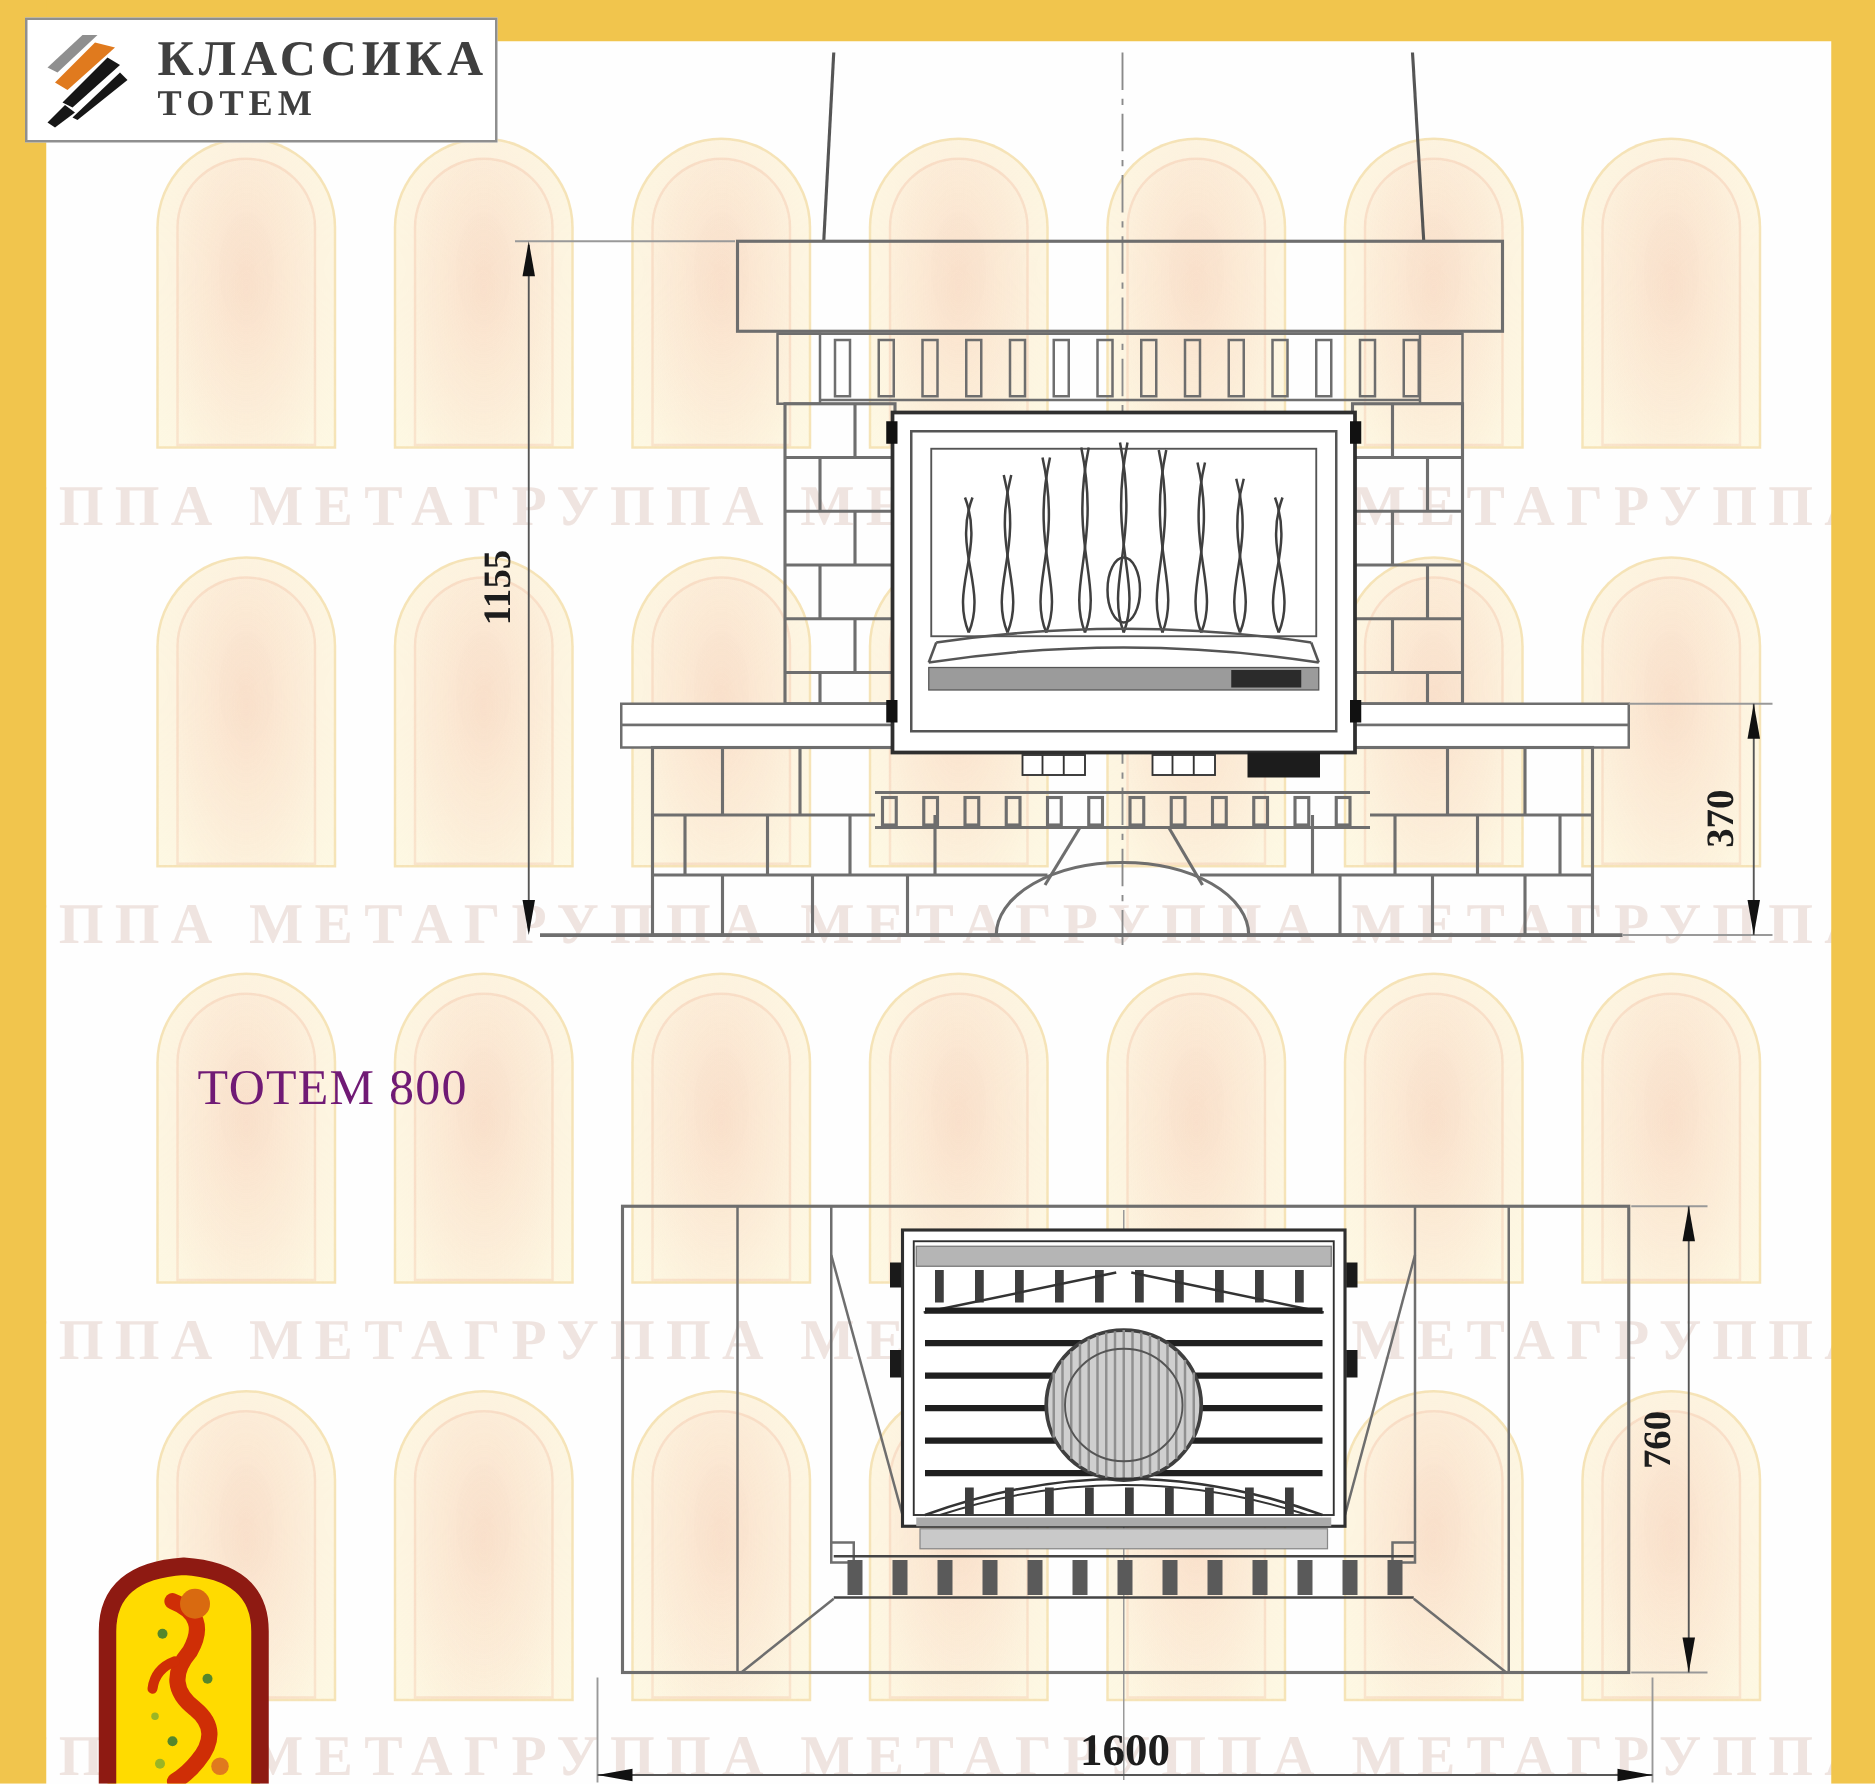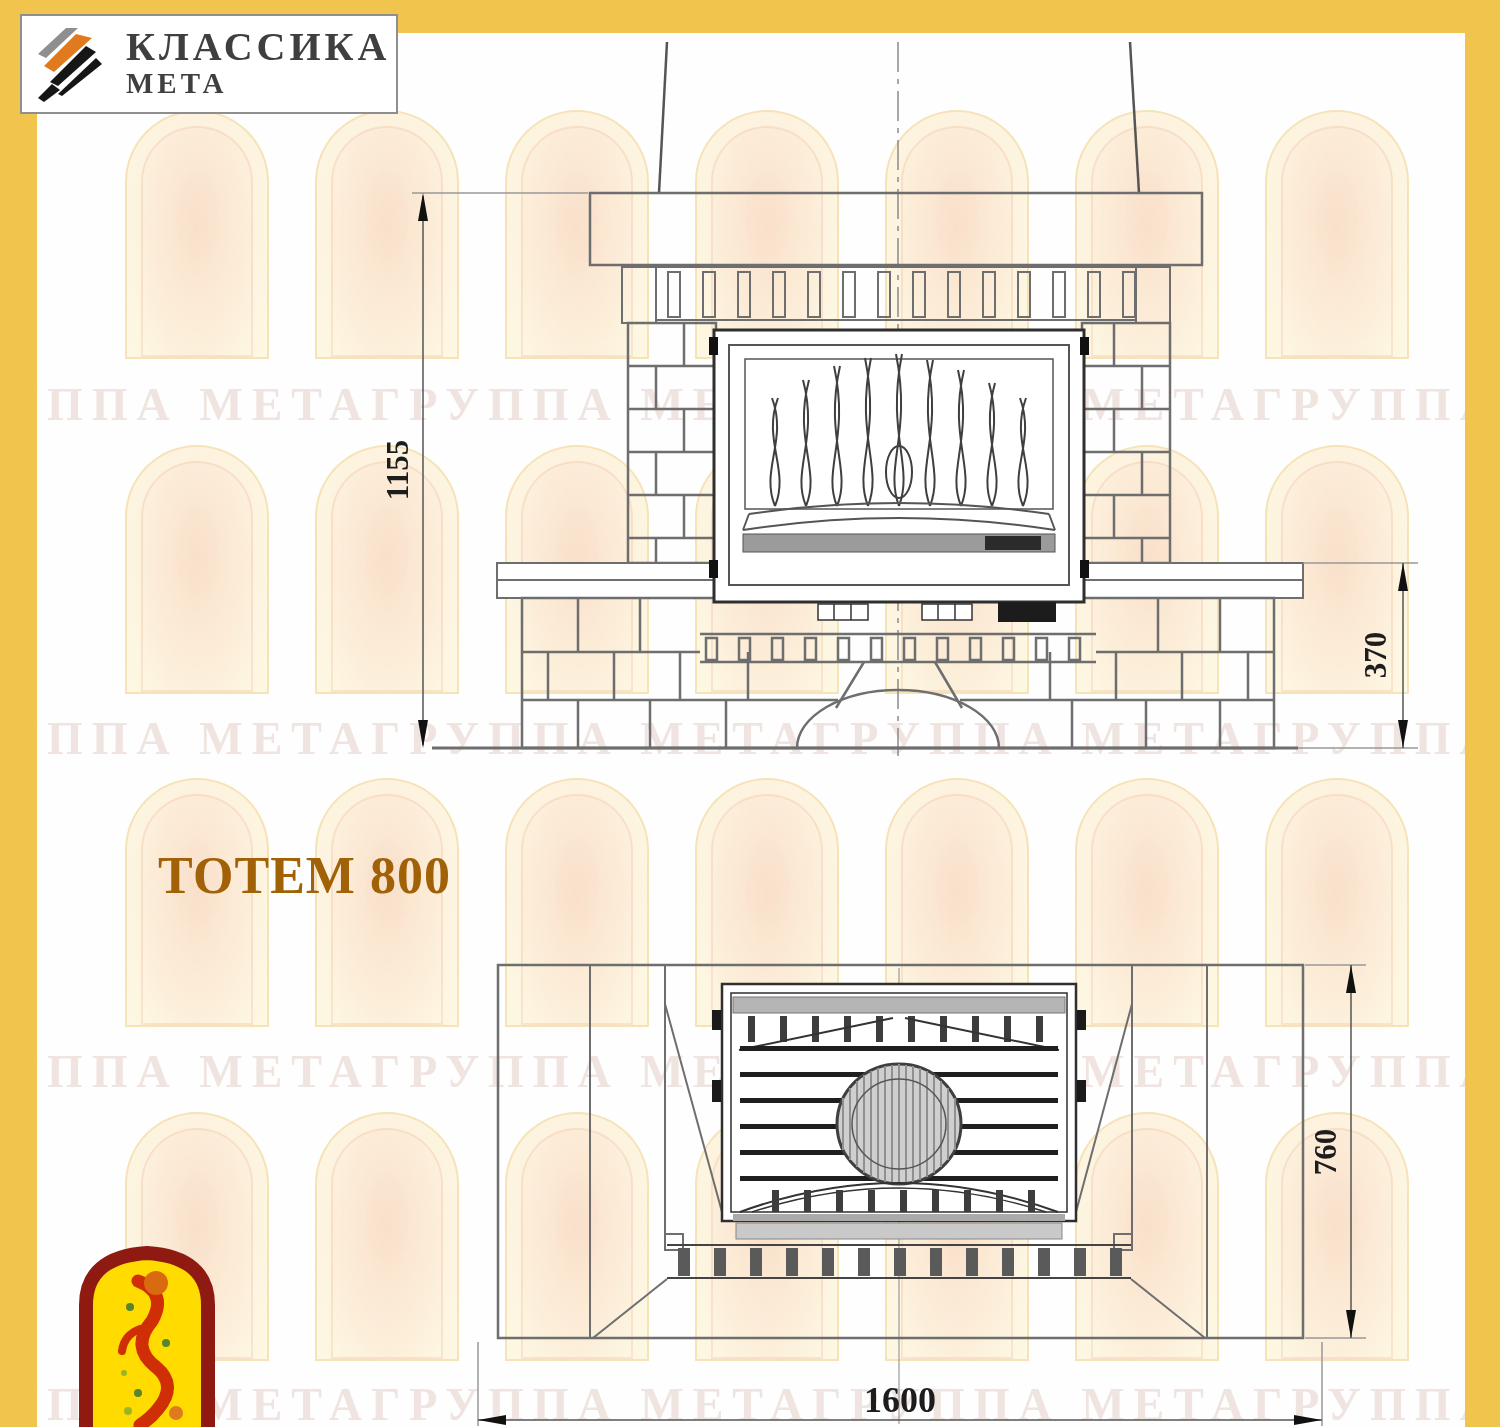--- a/index.html
+++ b/index.html
@@ -29,21 +29,21 @@
   
   .logo-box{position:absolute;left:20px;top:14px;width:374px;height:96px;background:#ffffff;
             border:2px solid #8f8f8f;}
   .logo-stripes{position:absolute;left:12px;top:8px;width:80px;height:80px;}
   .logo-text{position:absolute;left:104px;top:10px;color:#3f3f3f;font-weight:bold;
              font-family:"Liberation Serif",serif;line-height:1.05;}
   .logo-line1{font-size:40px;letter-spacing:4px;}
   .logo-line2{font-size:29px;letter-spacing:4px;}
 
   .model-title{position:absolute;left:158px;top:846px;font-family:"Liberation Serif",serif;
-               font-weight:bold;font-size:52px;letter-spacing:1px;color:#a16207;}
+               font-weight:normal;font-size:40px;letter-spacing:1px;color:#701a75;}
 
   .corner-logo{position:absolute;left:78px;top:1243px;width:138px;height:184px;overflow:hidden;}
 
   svg{display:block;}
   .drawing-svg{position:absolute;left:0;top:0;}
   .dim-text{font-family:"Liberation Serif",serif;font-weight:bold;font-size:31px;fill:#1d1d1d;}
   .dim-text-lg{font-family:"Liberation Serif",serif;font-weight:bold;font-size:36px;fill:#1d1d1d;}
 </style>
 </head>
 <body>
@@ -456,21 +456,21 @@
   <div class="logo-box">
     <svg class="logo-stripes" viewBox="0 0 80 80">
       <polygon points="4,30 32,4 44,4 12,34" fill="#8f8f8f"></polygon>
       <polygon points="10,42 42,10 58,14 20,48" fill="#e07a1e"></polygon>
       <polygon points="16,58 52,22 62,28 24,62" fill="#161616"></polygon>
       <polygon points="24,70 62,34 68,40 28,72" fill="#161616"></polygon>
       <polygon points="4,74 18,60 26,66 10,78" fill="#161616"></polygon>
     </svg>
     <div class="logo-text">
       <div class="logo-line1">КЛАССИКА</div>
-      <div class="logo-line2">МЕТА</div>
+      <div class="logo-line2">ТОТЕМ</div>
     </div>
   </div>
 
   <div class="model-title">ТОТЕМ 800</div>
 
   <div class="corner-logo">
     <svg width="138" height="190" viewBox="0 0 138 190">
       <path d="M8,192 L8,62 Q8,14 69,10 Q130,14 130,62 L130,192 Z" fill="#ffdb00" stroke="#8e1a12" stroke-width="14"></path>
       <path d="M60,38 Q90,50 74,78 Q52,104 78,124 Q100,142 80,166 Q72,176 62,182" fill="none" stroke="#cf2e06" stroke-width="13" stroke-linecap="round"></path>
       <circle cx="78" cy="40" r="12" fill="#d96a10"></circle>

